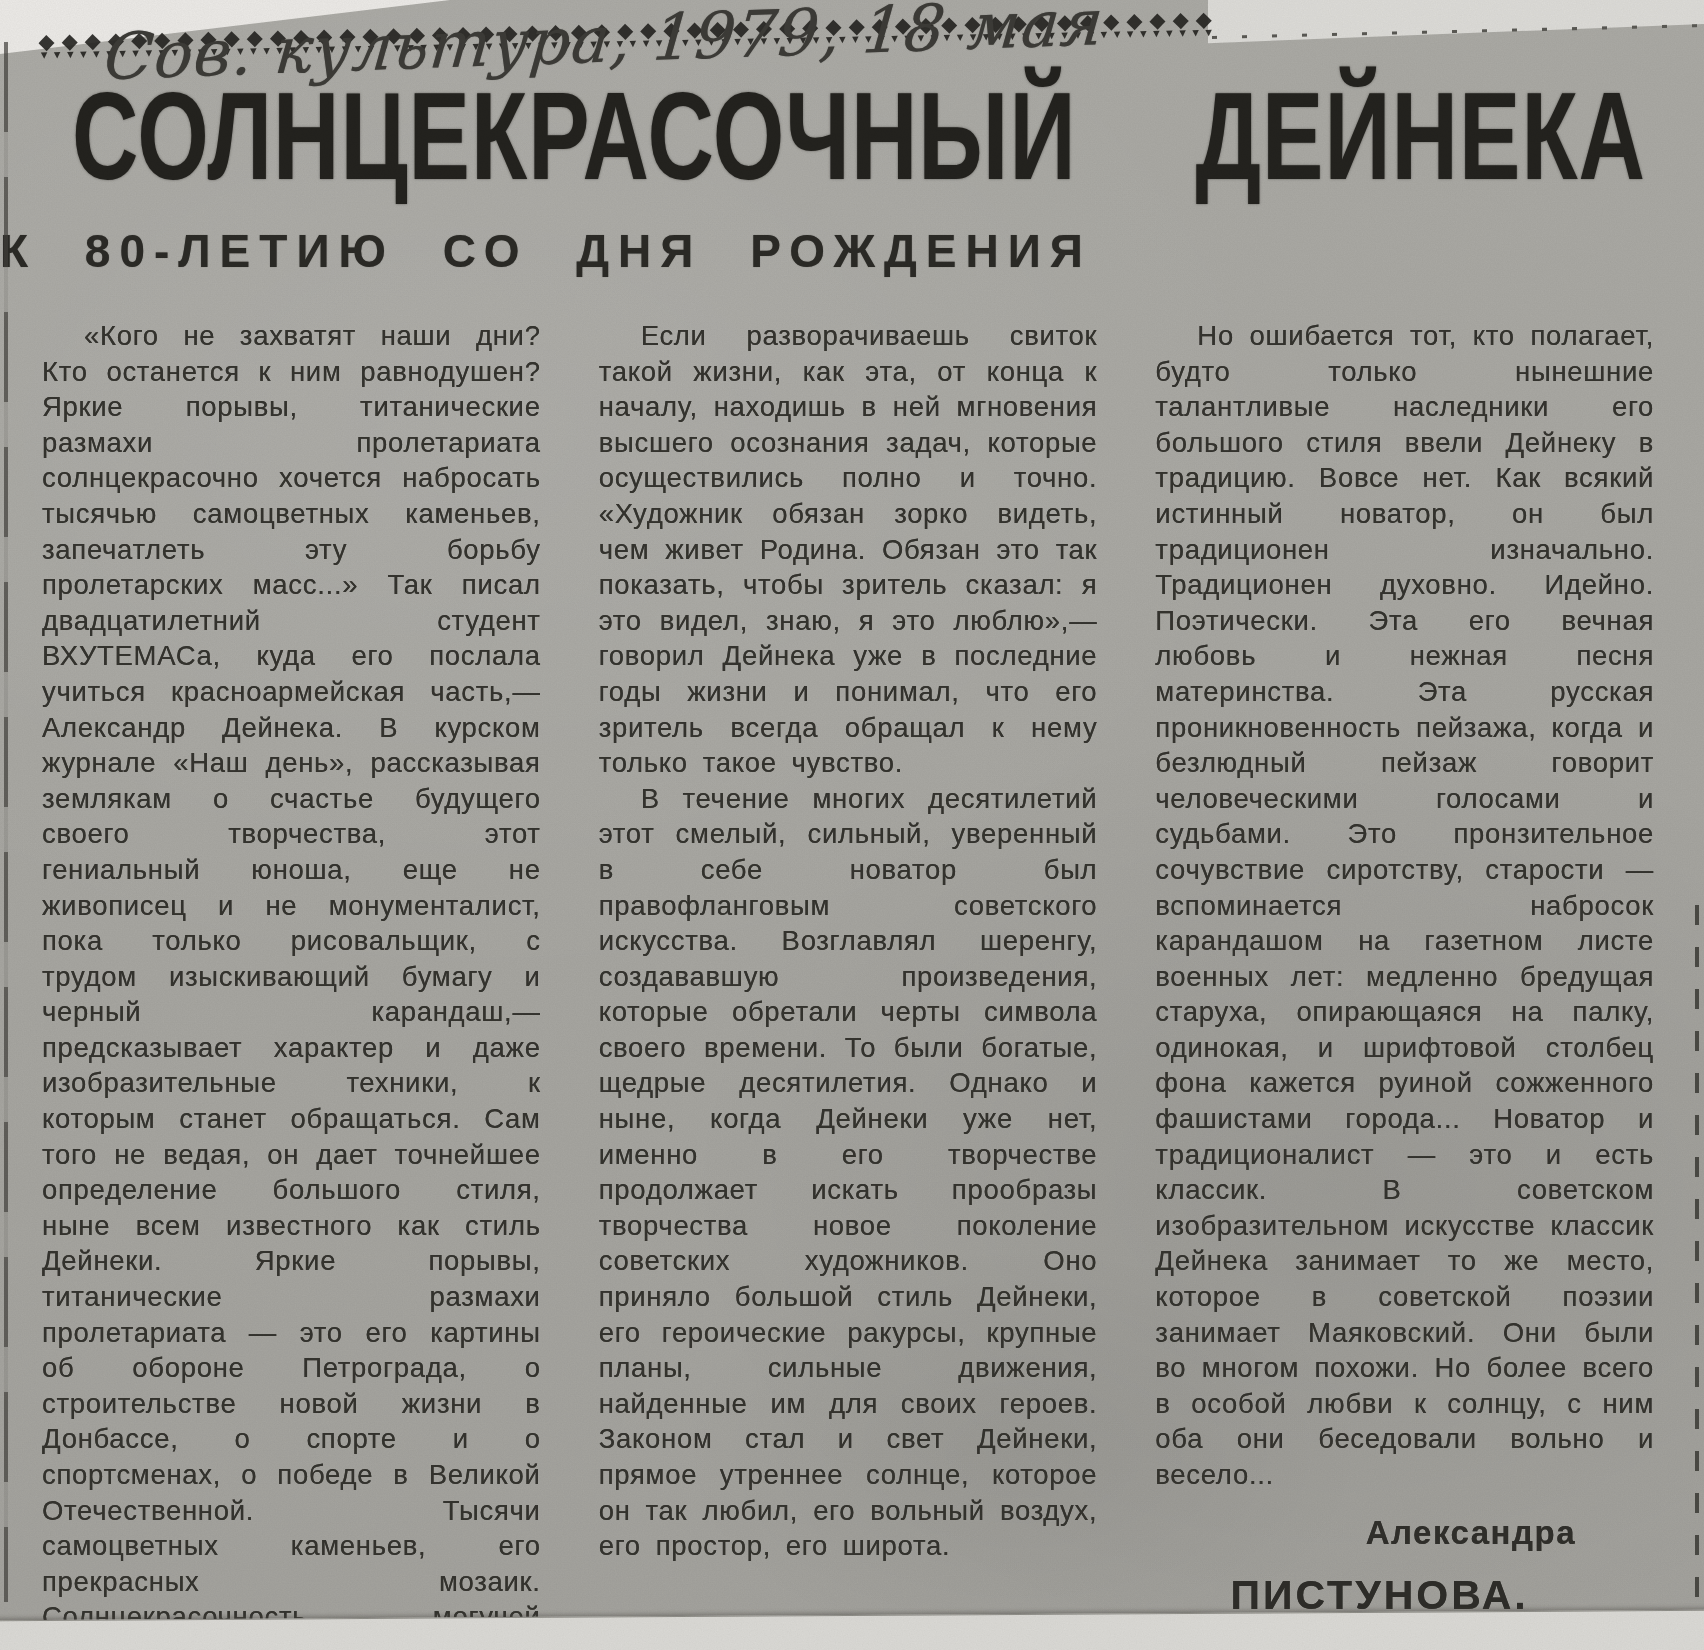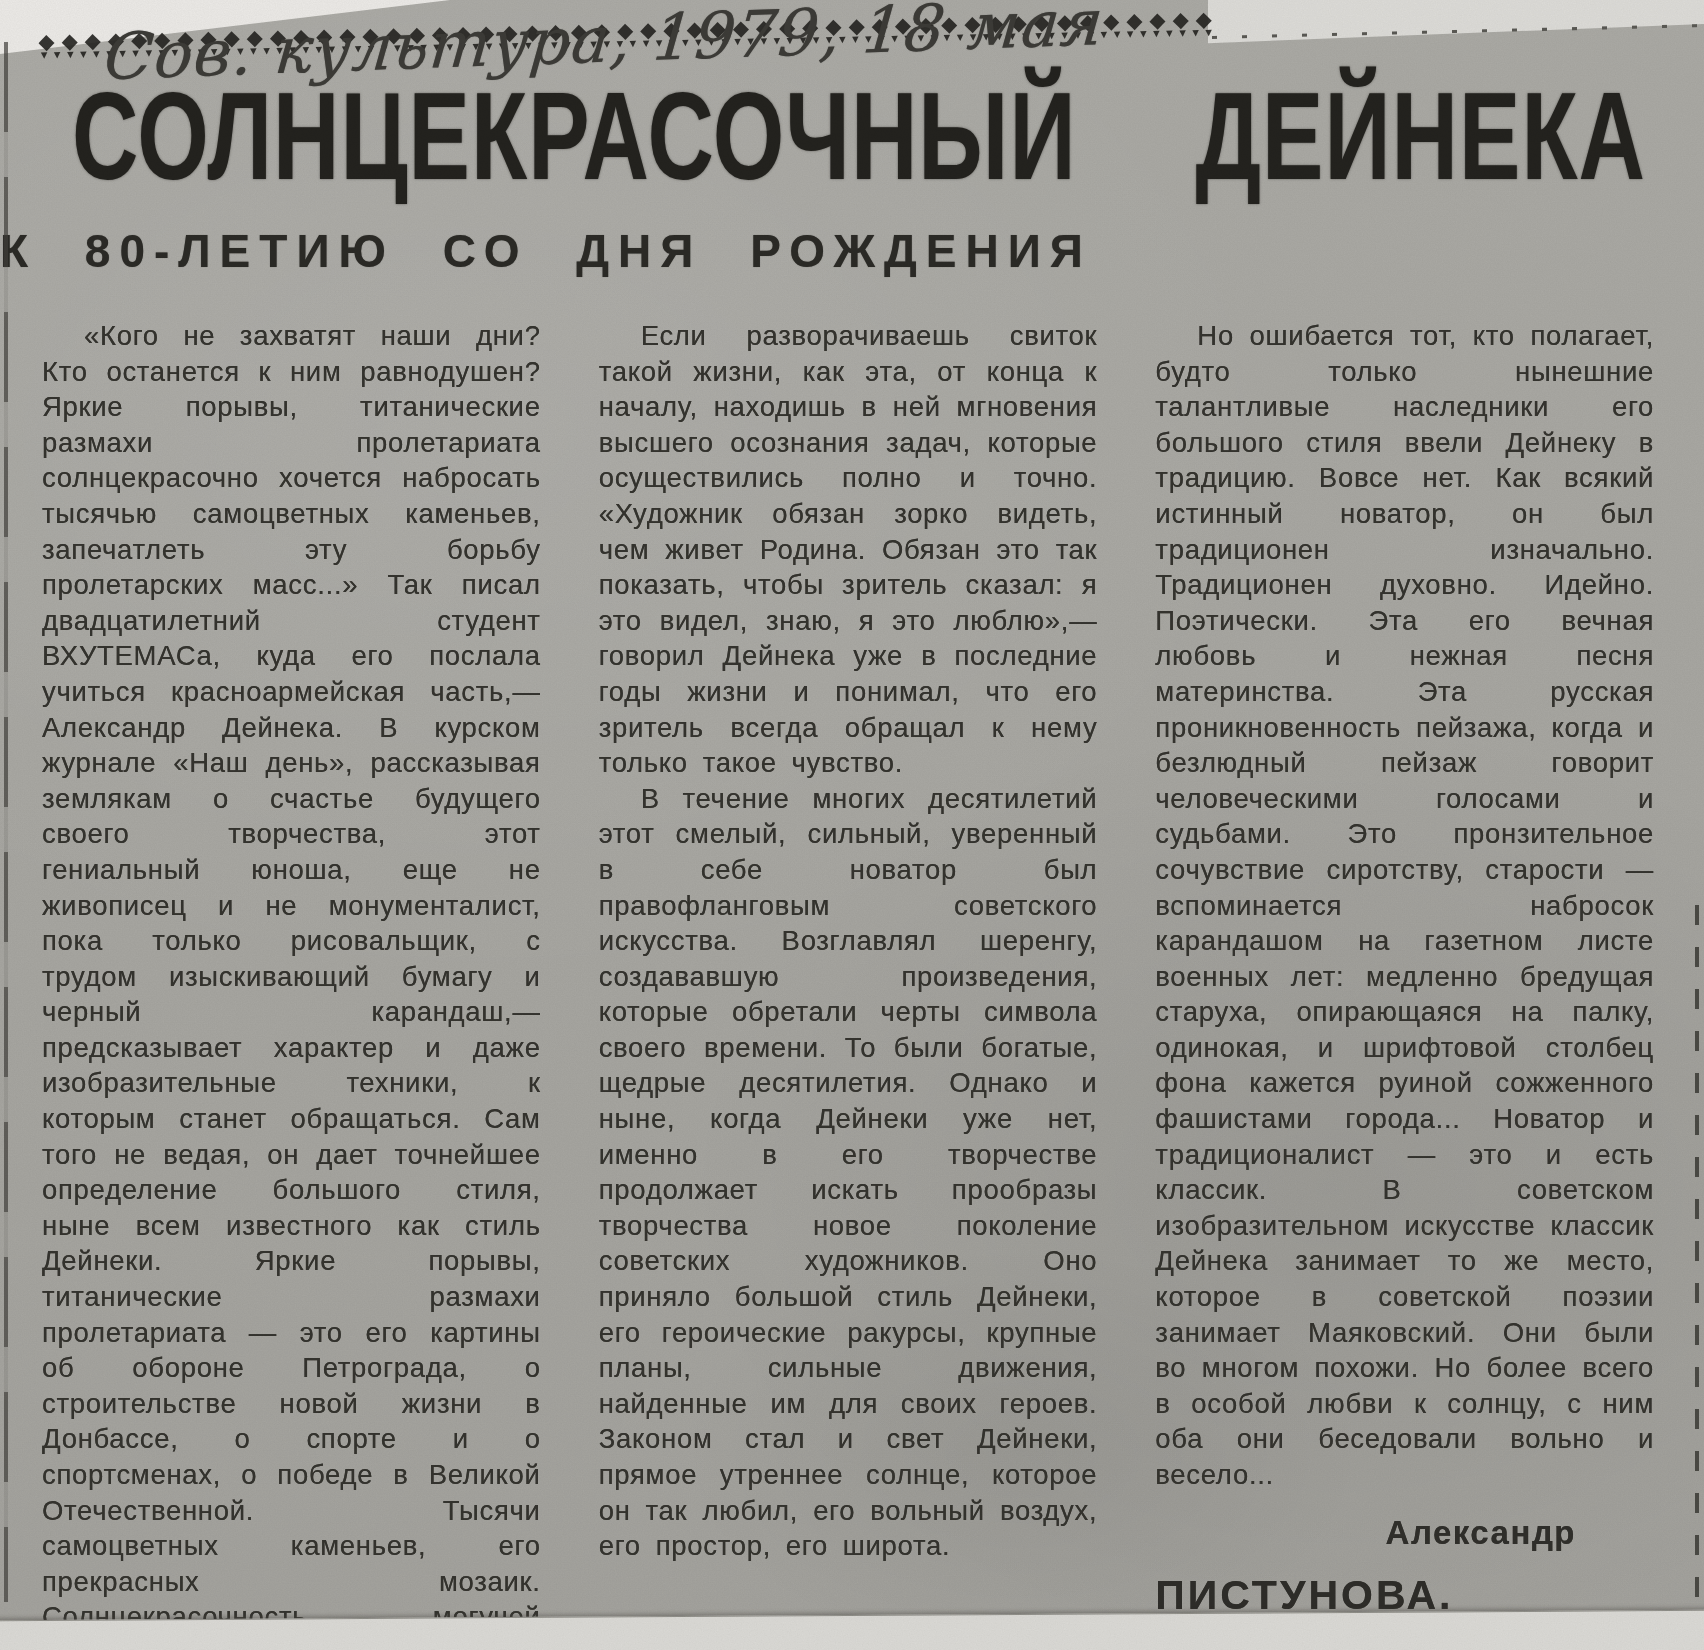--- a/index.html
+++ b/index.html
@@ -61,21 +61,21 @@
     flex:1 1 0;min-width:0;color:#34332e;
     font-size:27.5px;line-height:35.6px;
     text-align:justify;letter-spacing:.7px;word-spacing:6.5px;
     text-shadow:0 0 .6px rgba(52,51,46,.85);
   }
   .col p{margin:0;text-indent:42px;}
 
   .sig{margin-top:22px;}
   .sig-name{text-align:right;padding-right:78px;font-size:33px;letter-spacing:1.5px;
     font-weight:bold;color:#302f2b;text-indent:0;}
-  .sig-surname{text-align:left;padding-right:50px;font-size:41px;letter-spacing:3px;
+  .sig-surname{text-align:center;padding-right:50px;font-size:41px;letter-spacing:3px;
     font-weight:bold;color:#2e2d29;margin-top:28px;text-indent:0;}
 
   .left-edge{position:absolute;left:4px;top:42px;width:4px;height:1560px;opacity:.7;
     background:repeating-linear-gradient(180deg,#413f3b 0 90px,rgba(65,63,59,.18) 90px 135px);}
   .right-dashes{position:absolute;right:5px;top:905px;width:4px;height:745px;
     background:repeating-linear-gradient(180deg,#4a4944 0 20px,transparent 20px 42px);}
   .bottom-strip{position:absolute;left:-12px;right:-12px;bottom:-6px;height:40px;
     background:#dbdad6;transform:rotate(-.35deg);
     box-shadow:0 -2px 4px rgba(70,68,64,.45);border-top:1px solid #8f8e88;}
 </style>
@@ -103,21 +103,21 @@
     <div class="col">
       <p>«Кого не захватят наши дни? Кто останется к ним равнодушен? Яркие порывы, титанические размахи пролетариата солнцекрасочно хочется набросать тысячью самоцветных каменьев, запечатлеть эту борьбу пролетарских масс...» Так писал двадцатилетний студент ВХУТЕМАСа, куда его послала учиться красноармейская часть,— Александр Дейнека. В курском журнале «Наш день», рассказывая землякам о счастье будущего своего творчества, этот гениальный юноша, еще не живописец и не монументалист, пока только рисовальщик, с трудом изыскивающий бумагу и черный карандаш,— предсказывает характер и даже изобразительные техники, к которым станет обращаться. Сам того не ведая, он дает точнейшее определение большого стиля, ныне всем известного как стиль Дейнеки. Яркие порывы, титанические размахи пролетариата — это его картины об обороне Петрограда, о строительстве новой жизни в Донбассе, о спорте и о спортсменах, о победе в Великой Отечественной. Тысячи самоцветных каменьев, его прекрасных мозаик. Солнцекрасочность могучей палитры.</p>
     </div>
     <div class="col">
       <p>Если разворачиваешь свиток такой жизни, как эта, от конца к началу, находишь в ней мгновения высшего осознания задач, которые осуществились полно и точно. «Художник обязан зорко видеть, чем живет Родина. Обязан это так показать, чтобы зритель сказал: я это видел, знаю, я это люблю»,— говорил Дейнека уже в последние годы жизни и понимал, что его зритель всегда обращал к нему только такое чувство.</p>
       <p>В течение многих десятилетий этот смелый, сильный, уверенный в себе новатор был правофланговым советского искусства. Возглавлял шеренгу, создававшую произведения, которые обретали черты символа своего времени. То были богатые, щедрые десятилетия. Однако и ныне, когда Дейнеки уже нет, именно в его творчестве продолжает искать прообразы творчества новое поколение советских художников. Оно приняло большой стиль Дейнеки, его героические ракурсы, крупные планы, сильные движения, найденные им для своих героев. Законом стал и свет Дейнеки, прямое утреннее солнце, которое он так любил, его вольный воздух, его простор, его широта.</p>
     </div>
     <div class="col">
       <p>Но ошибается тот, кто полагает, будто только нынешние талантливые наследники его большого стиля ввели Дейнеку в традицию. Вовсе нет. Как всякий истинный новатор, он был традиционен изначально. Традиционен духовно. Идейно. Поэтически. Эта его вечная любовь и нежная песня материнства. Эта русская проникновенность пейзажа, когда и безлюдный пейзаж говорит человеческими голосами и судьбами. Это пронзительное сочувствие сиротству, старости — вспоминается набросок карандашом на газетном листе военных лет: медленно бредущая старуха, опирающаяся на палку, одинокая, и шрифтовой столбец фона кажется руиной сожженного фашистами города... Новатор и традиционалист — это и есть классик. В советском изобразительном искусстве классик Дейнека занимает то же место, которое в советской поэзии занимает Маяковский. Они были во многом похожи. Но более всего в особой любви к солнцу, с ним оба они беседовали вольно и весело...</p>
       <div class="sig">
-        <div class="sig-name">Александр</div>
+        <div class="sig-name">Александра</div>
         <div class="sig-surname">ПИСТУНОВА.</div>
       </div>
     </div>
   </div>
 
   <div class="left-edge"></div>
   <div class="right-dashes"></div>
   <div class="bottom-strip"></div>
 
   <svg class="texture" xmlns="http://www.w3.org/2000/svg" width="1704" height="1650">

